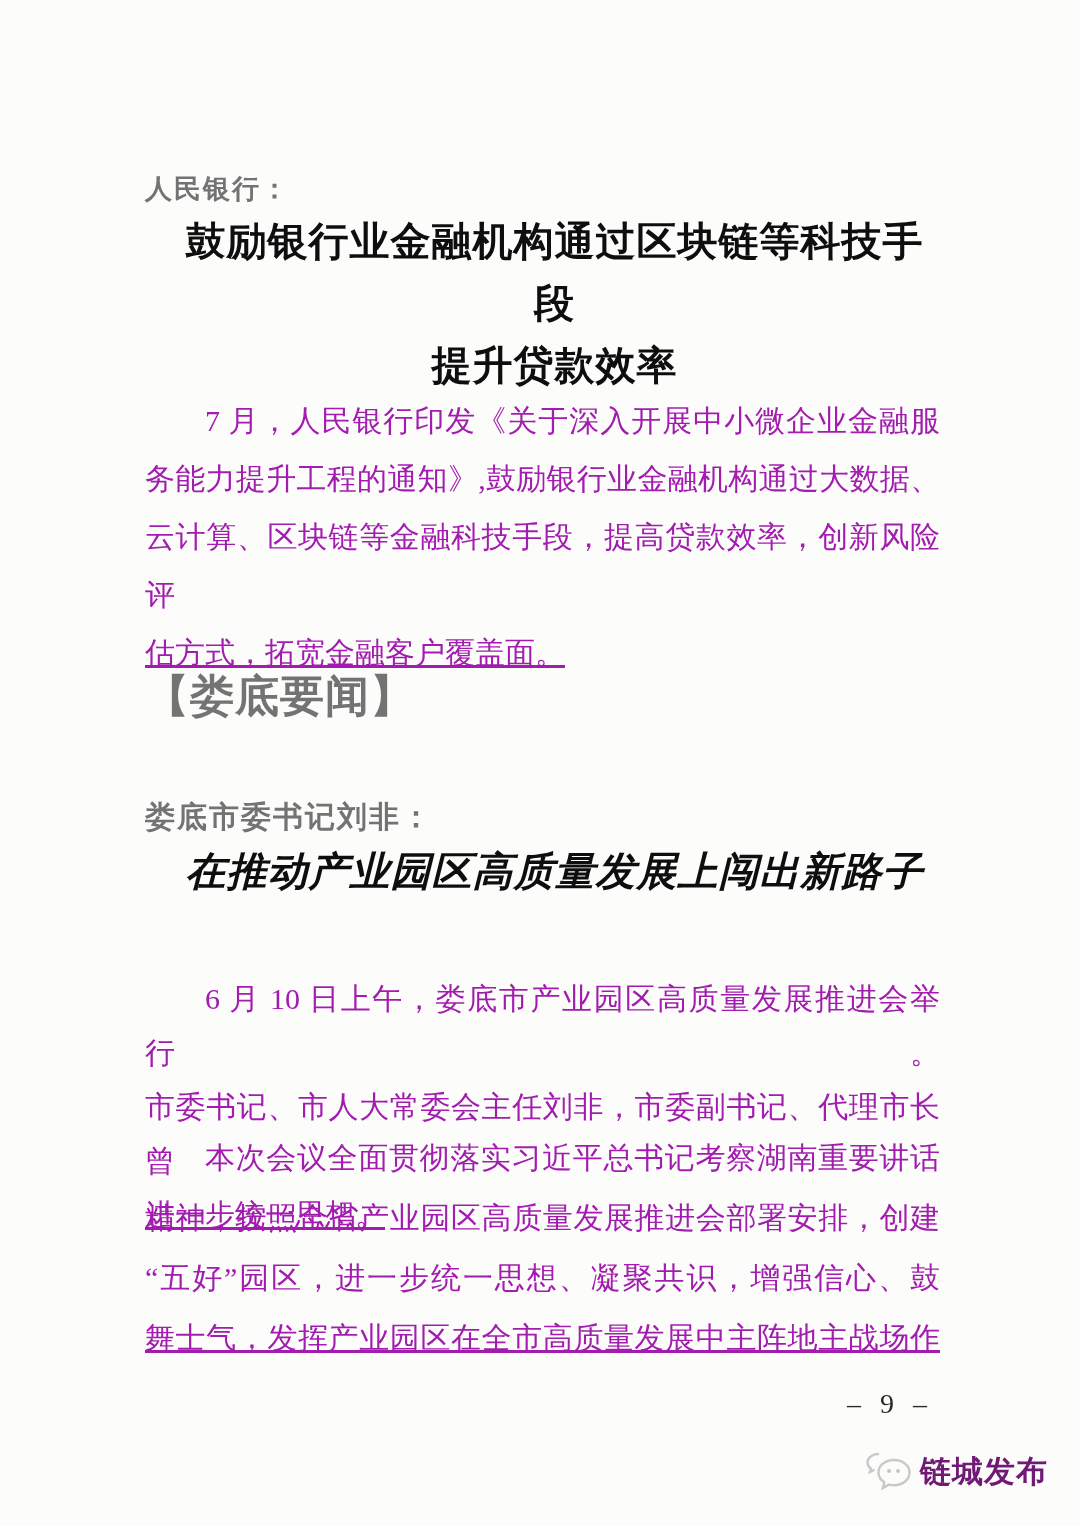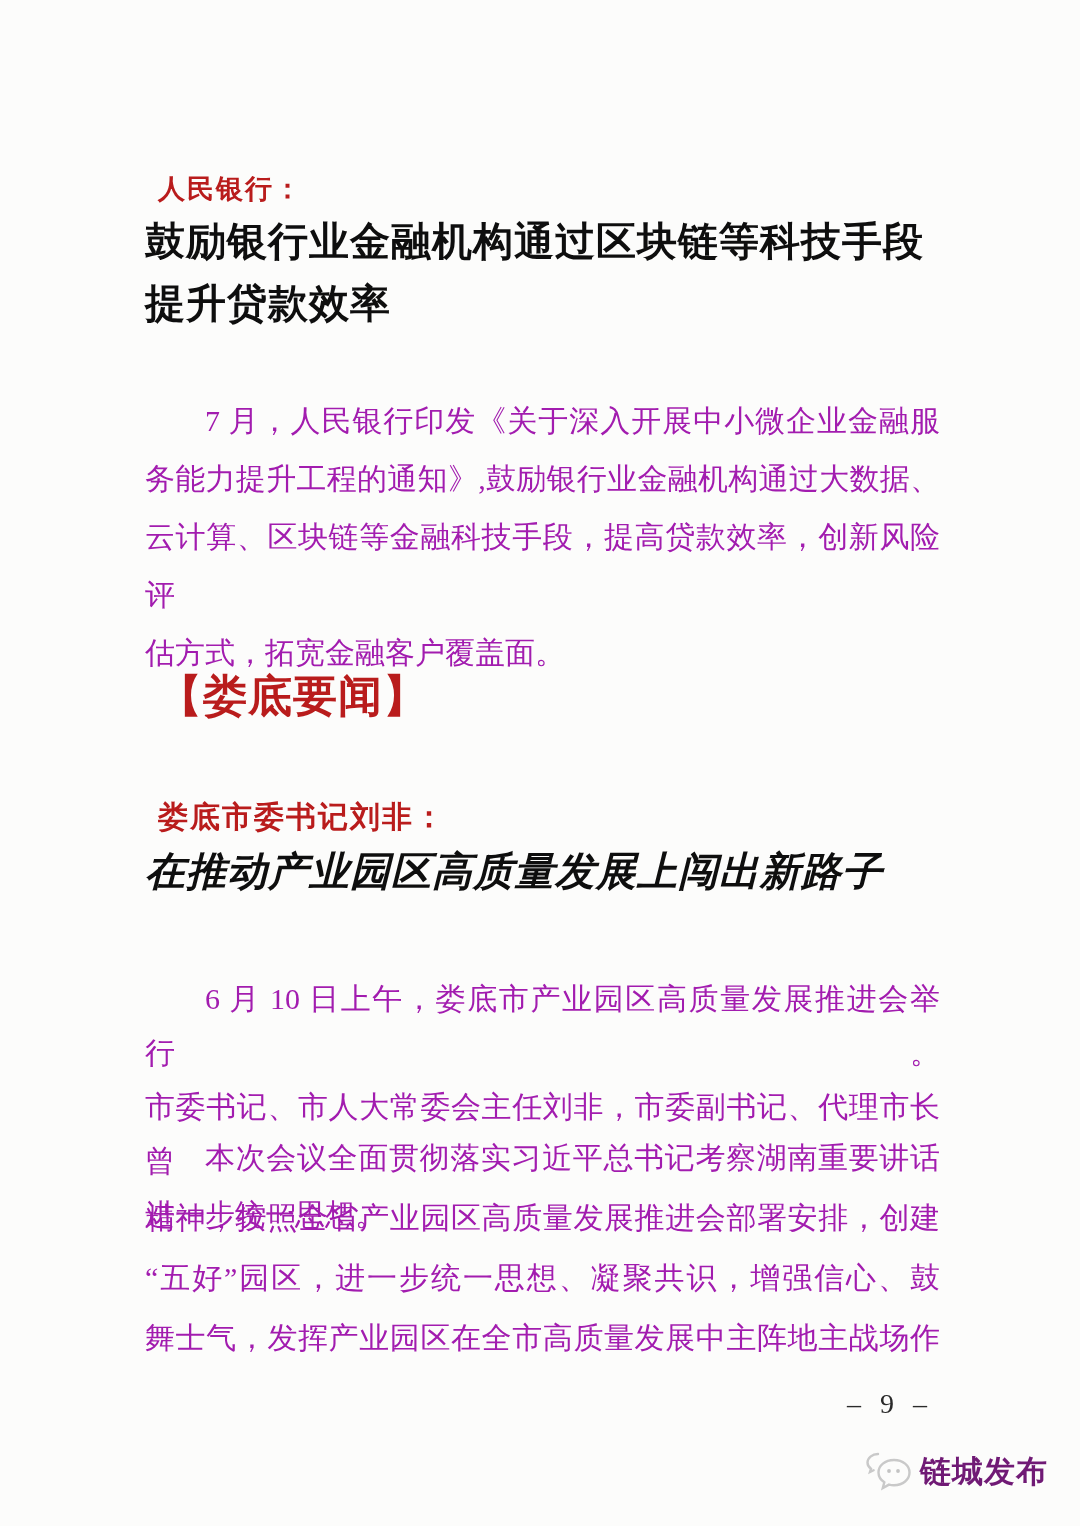--- a/index.html
+++ b/index.html
@@ -13,60 +13,60 @@
     height: 1526px;
     background: #fcfcfb;
     overflow: hidden;
     color: #1f1f1f;
     font-family: "Liberation Serif", "DejaVu Serif", serif;
   }
   .abs { position: absolute; }
 
   
   .src-label {
-    left: 158px;
+    left: 145px;
     font-family: "Liberation Sans", "DejaVu Sans", sans-serif;
     font-weight: bold;
-    color: #b91c1c;
+    color: #737373;
     white-space: nowrap;
   }
   #label1 { top: 170px; font-size: 27px; line-height: 38px; letter-spacing: 2px; }
   #section-header { top: 676px; font-size: 44px; line-height: 40px; letter-spacing: 1px; }
   #label2 { top: 797px; font-size: 30px; line-height: 40px; letter-spacing: 2px; }
 
   
   .doc-title {
     left: 145px;
     width: 795px;
     font-weight: bold;
     color: #0e0e0e;
     font-size: 40px;
     letter-spacing: 1px;
   }
   #title1 { top: 211px; line-height: 62px; }
   #title2 { top: 843px; line-height: 58px; font-style: italic; }
-  .doc-title .line { text-align: left; }
+  .doc-title .line { text-align: center; margin-left: 24px; }
 
   
   .para {
     left: 145px;
     width: 795px;
     font-size: 30px;
     color: #a21caf;
   }
   #para1 { top: 392px; line-height: 58px; }
   #para2 { top: 972px; line-height: 54px; }
   #para3 { top: 1128px; line-height: 60px; }
   .para .line {
     text-align: justify;
     text-align-last: justify;
     text-justify: inter-ideograph;
   }
   .para .line:first-child { text-indent: 2em; }
-  .para .line:last-child { text-align-last: left; }
+  .para .line:last-child { text-align-last: left; text-decoration: underline; }
   .para.fill-last .line:last-child { text-align-last: justify; }
 
   
   #page-number {
     right: 147px;
     top: 1388px;
     font-size: 28px;
     letter-spacing: 6px;
     color: #2a2a2a;
     white-space: nowrap;

